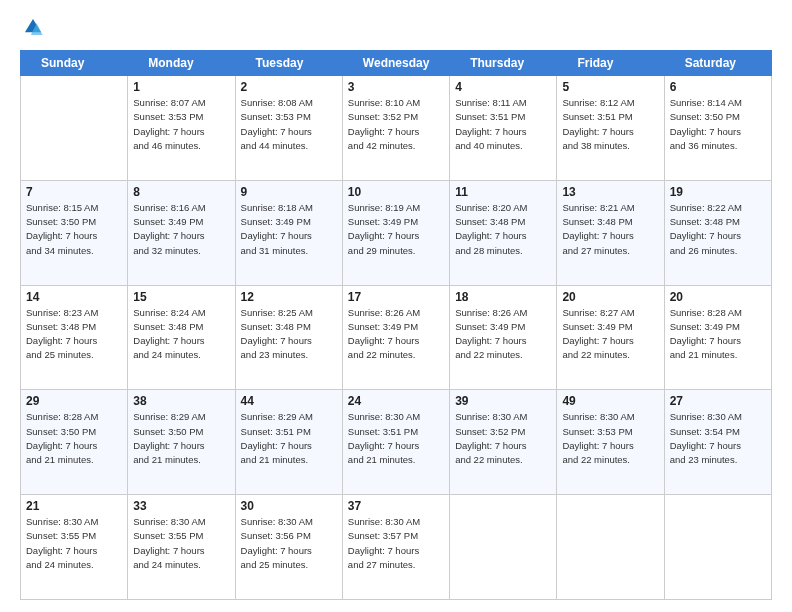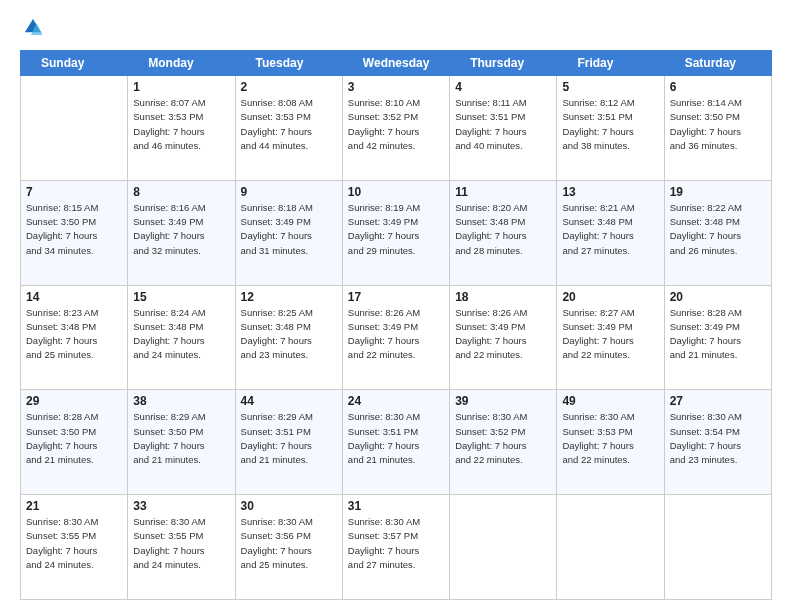--- a/index.html
+++ b/index.html
@@ -248,21 +248,21 @@
           </td>
           <td>
             <span class="day-num">33</span>
             <div class="day-info">Sunrise: 8:30 AM<br>Sunset: 3:55 PM<br>Daylight: 7 hours<br>and 24 minutes.</div>
           </td>
           <td>
             <span class="day-num">30</span>
             <div class="day-info">Sunrise: 8:30 AM<br>Sunset: 3:56 PM<br>Daylight: 7 hours<br>and 25 minutes.</div>
           </td>
           <td>
-            <span class="day-num">31</span>
+            <span class="day-num">37</span>
             <div class="day-info">Sunrise: 8:30 AM<br>Sunset: 3:57 PM<br>Daylight: 7 hours<br>and 27 minutes.</div>
           </td>
           <td class="empty"></td>
           <td class="empty"></td>
           <td class="empty"></td>
         </tr>
       </tbody>
   </table>
 </div>
 

